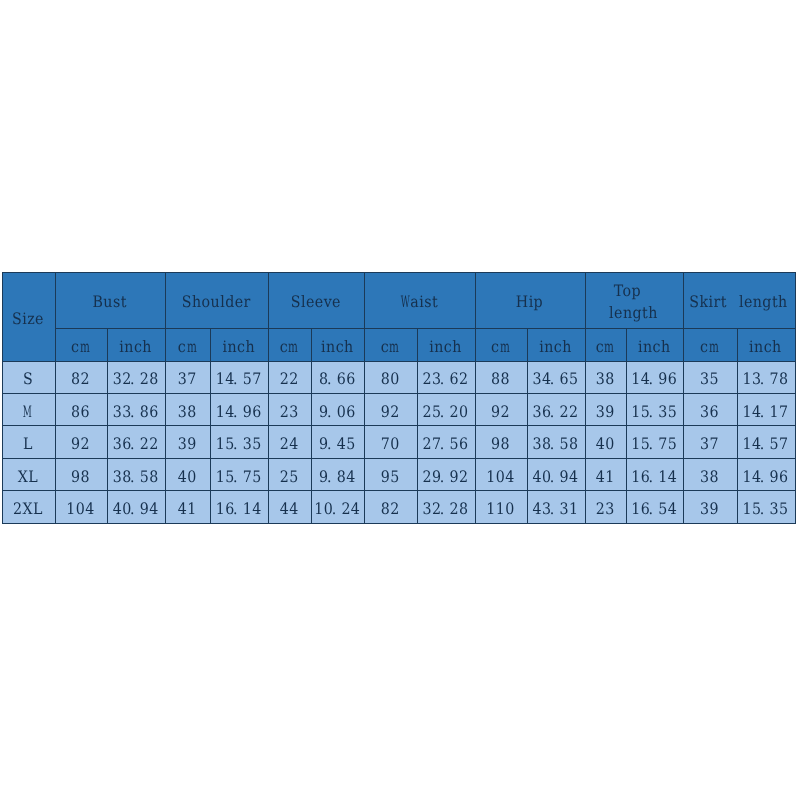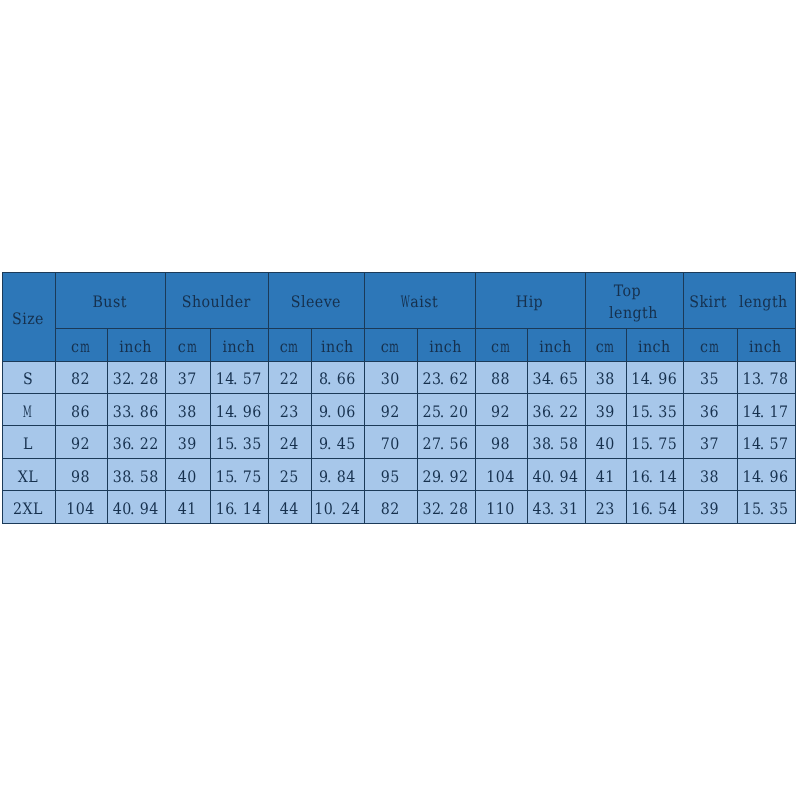--- a/index.html
+++ b/index.html
@@ -78,21 +78,21 @@
       <td class="hdr unit"><span class="tx"><u>inch</u></span></td>
     </tr>
     <tr>
       <td class="cell"><span class="tx"><u>S</u></span></td>
       <td class="cell"><span class="tx"><u>82</u></span></td>
       <td class="cell"><span class="tx"><u>32<s>.</s>28</u></span></td>
       <td class="cell"><span class="tx"><u>37</u></span></td>
       <td class="cell"><span class="tx"><u>14<s>.</s>57</u></span></td>
       <td class="cell"><span class="tx"><u>22</u></span></td>
       <td class="cell"><span class="tx"><u>8<s>.</s>66</u></span></td>
-      <td class="cell"><span class="tx"><u>30</u></span></td>
+      <td class="cell"><span class="tx"><u>80</u></span></td>
       <td class="cell"><span class="tx"><u>23<s>.</s>62</u></span></td>
       <td class="cell"><span class="tx"><u>88</u></span></td>
       <td class="cell"><span class="tx"><u>34<s>.</s>65</u></span></td>
       <td class="cell"><span class="tx"><u>38</u></span></td>
       <td class="cell"><span class="tx"><u>14<s>.</s>96</u></span></td>
       <td class="cell"><span class="tx"><u>35</u></span></td>
       <td class="cell"><span class="tx"><u>13<s>.</s>78</u></span></td>
     </tr>
     <tr>
       <td class="cell"><span class="tx"><u><w class="uc">M</w></u></span></td>

